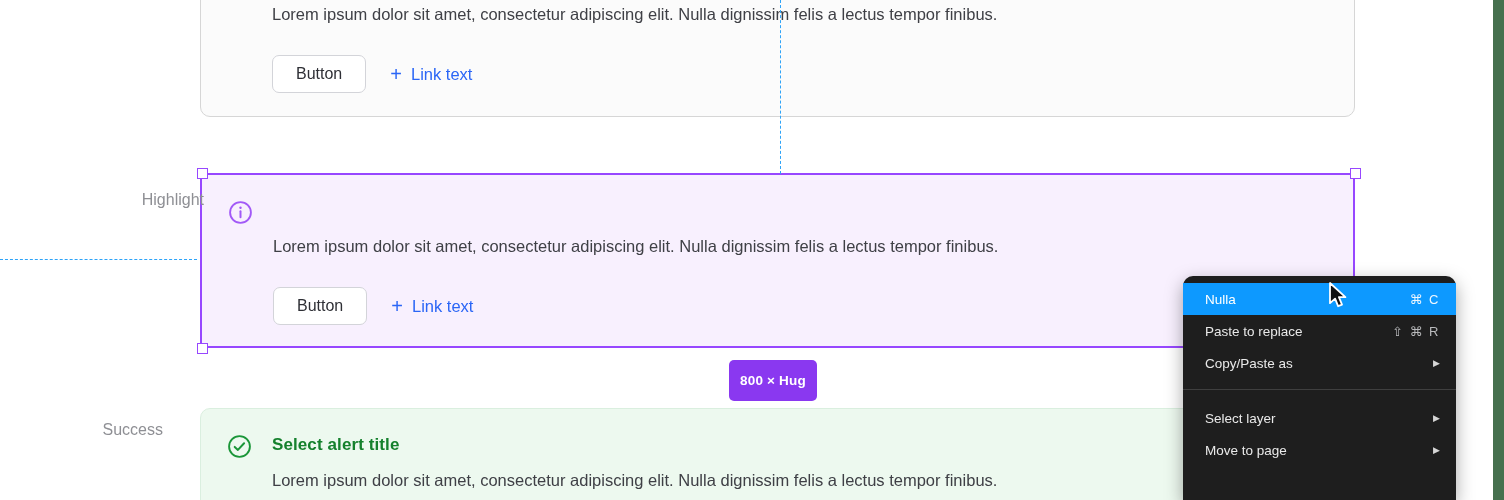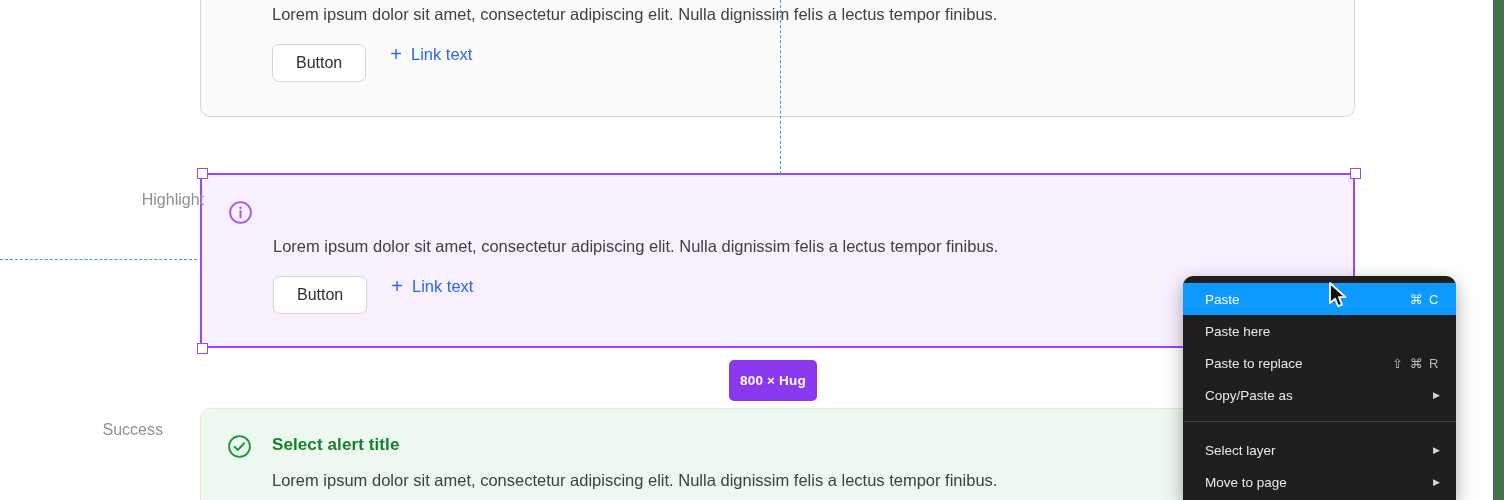--- a/index.html
+++ b/index.html
@@ -9,21 +9,21 @@
   
   .alert{position:absolute;left:200px;width:1155px;box-sizing:border-box;}
   .alert-default{top:-58px;height:175px;background:var(--card-bg);border:1px solid var(--card-border);border-radius:10px;}
   .alert-highlight{top:173px;height:175px;background:var(--highlight-bg);border:2px solid var(--selection-purple);}
   .alert-success{top:408px;height:175px;background:var(--success-bg);border:1px solid var(--success-border);border-radius:10px;}
   .alert-icon{position:absolute;left:26px;top:25px;width:25px;height:25px;}
   .alert-title{position:absolute;left:71px;top:26px;font-size:17px;font-weight:700;letter-spacing:.1px;}
   .alert-highlight .alert-title{color:var(--highlight-title);}
   .alert-success .alert-title{color:var(--success-title);}
   .alert-body{position:absolute;left:71px;top:62px;font-size:16.5px;color:var(--body-text);white-space:nowrap;}
-  .alert-actions{position:absolute;left:71px;top:101px;display:flex;align-items:flex-start;gap:24px;}
+  .alert-actions{position:absolute;left:71px;top:112px;display:flex;align-items:center;gap:24px;}
   .btn{height:38px;padding:0 23px;font-size:16px;color:#2e2f35;background:#fff;border:1px solid #d3d4d9;border-radius:7px;font-family:inherit;}
   .link{display:flex;align-items:center;gap:9px;color:var(--link-blue);font-size:16.5px;font-weight:500;cursor:pointer;}
   .plus{font-size:20px;font-weight:400;line-height:1;}
 
   
   .handle{position:absolute;width:9px;height:9px;background:#fff;border:1.5px solid var(--selection-purple);z-index:4;}
   .guide-v{position:absolute;left:780px;top:0;height:174px;width:0;border-left:1.5px dashed var(--guide-blue);z-index:3;}
   .guide-h{position:absolute;left:0;top:259px;width:197px;height:0;border-top:1.5px dashed var(--guide-blue);z-index:3;}
   .side-label{position:absolute;left:0;color:var(--label-gray);font-size:16px;text-align:right;z-index:2;}
   .label-highlight{width:156px;top:191px;padding-left:48px;}
@@ -98,26 +98,22 @@
       </svg>
     </span>
     <div class="alert-title">Select alert title</div>
     <div class="alert-body">Lorem ipsum dolor sit amet, consectetur adipiscing elit. Nulla dignissim felis a lectus tempor finibus.</div>
   </div>
 
   <div class="page-strip"></div>
 
   <div class="menu">
     <div class="menu-row selected">
-      <span>Paste</span>
+      <span>Nulla</span>
       <span class="shortcut">⌘ C</span>
-    </div>
-    <div class="menu-row">
-      <span>Paste here</span>
-      <span class="shortcut"></span>
     </div>
     <div class="menu-row">
       <span>Paste to replace</span>
       <span class="shortcut">⇧ ⌘ R</span>
     </div>
     <div class="menu-row">
       <span>Copy/Paste as</span>
       <span class="submenu-arrow">▶</span>
     </div>
     <div class="menu-sep"></div>

